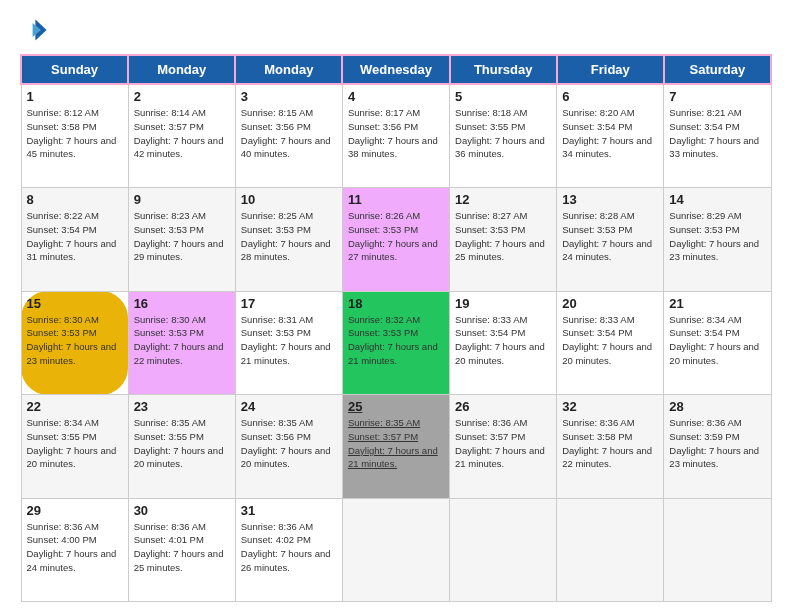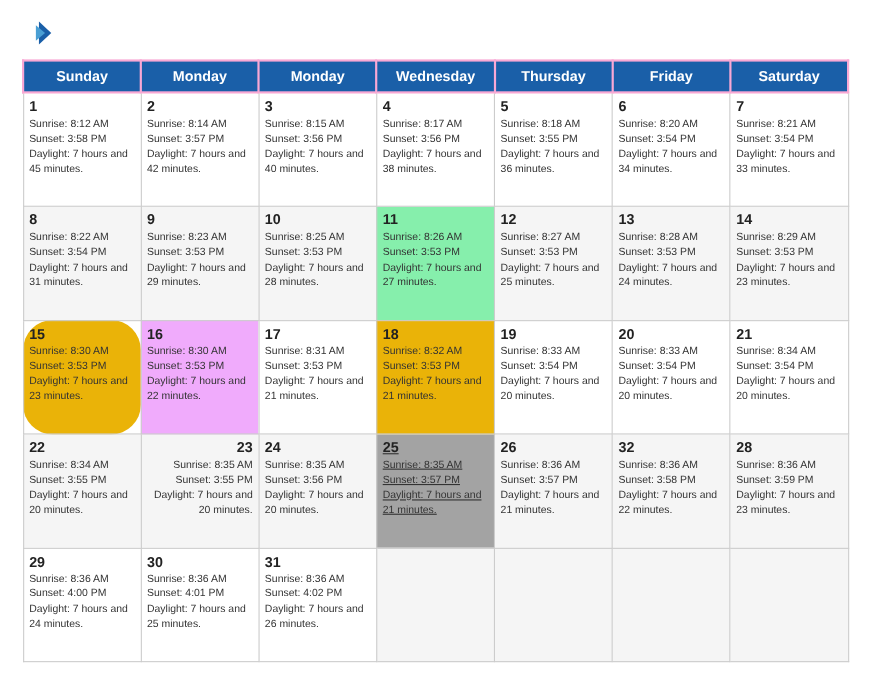--- a/index.html
+++ b/index.html
@@ -171,21 +171,21 @@
         <span class="day-info">Sunrise: 8:22 AM<br>Sunset: 3:54 PM<br>Daylight: 7 hours and 31 minutes.</span>
       </td>
           <td style="background: rgb(245, 245, 245);">
         <span class="day-num">9</span>
         <span class="day-info">Sunrise: 8:23 AM<br>Sunset: 3:53 PM<br>Daylight: 7 hours and 29 minutes.</span>
       </td>
           <td style="background: rgb(245, 245, 245);">
         <span class="day-num">10</span>
         <span class="day-info">Sunrise: 8:25 AM<br>Sunset: 3:53 PM<br>Daylight: 7 hours and 28 minutes.</span>
       </td>
-          <td style="background: #86efac;">
+          <td style="background: #f0abfc;">
         <span class="day-num">11</span>
         <span class="day-info">Sunrise: 8:26 AM<br>Sunset: 3:53 PM<br>Daylight: 7 hours and 27 minutes.</span>
       </td>
           <td style="background: rgb(245, 245, 245);">
         <span class="day-num">12</span>
         <span class="day-info">Sunrise: 8:27 AM<br>Sunset: 3:53 PM<br>Daylight: 7 hours and 25 minutes.</span>
       </td>
           <td style="background: rgb(245, 245, 245);">
         <span class="day-num">13</span>
         <span class="day-info">Sunrise: 8:28 AM<br>Sunset: 3:53 PM<br>Daylight: 7 hours and 24 minutes.</span>
@@ -201,21 +201,21 @@
         <span class="day-info">Sunrise: 8:30 AM<br>Sunset: 3:53 PM<br>Daylight: 7 hours and 23 minutes.</span>
       </td>
           <td style="background: #f0abfc;">
         <span class="day-num">16</span>
         <span class="day-info">Sunrise: 8:30 AM<br>Sunset: 3:53 PM<br>Daylight: 7 hours and 22 minutes.</span>
       </td>
           <td style="background: rgb(255, 255, 255); margin-left: 48px;">
         <span class="day-num">17</span>
         <span class="day-info">Sunrise: 8:31 AM<br>Sunset: 3:53 PM<br>Daylight: 7 hours and 21 minutes.</span>
       </td>
-          <td style="background: #eab308;">
+          <td style="background: #22c55e;">
         <span class="day-num">18</span>
         <span class="day-info">Sunrise: 8:32 AM<br>Sunset: 3:53 PM<br>Daylight: 7 hours and 21 minutes.</span>
       </td>
           <td style="background: rgb(255, 255, 255); margin-left: 32px;">
         <span class="day-num">19</span>
         <span class="day-info">Sunrise: 8:33 AM<br>Sunset: 3:54 PM<br>Daylight: 7 hours and 20 minutes.</span>
       </td>
           <td style="background: rgb(255, 255, 255);">
         <span class="day-num">20</span>
         <span class="day-info">Sunrise: 8:33 AM<br>Sunset: 3:54 PM<br>Daylight: 7 hours and 20 minutes.</span>
@@ -223,21 +223,21 @@
           <td style="background: rgb(255, 255, 255);">
         <span class="day-num">21</span>
         <span class="day-info">Sunrise: 8:34 AM<br>Sunset: 3:54 PM<br>Daylight: 7 hours and 20 minutes.</span>
       </td>
         </tr>
         <tr>
           <td style="background: rgb(245, 245, 245);">
         <span class="day-num">22</span>
         <span class="day-info">Sunrise: 8:34 AM<br>Sunset: 3:55 PM<br>Daylight: 7 hours and 20 minutes.</span>
       </td>
-          <td style="background: rgb(245, 245, 245); text-align: right;">
+          <td style="background: rgb(245, 245, 245);">
         <span class="day-num">23</span>
         <span class="day-info">Sunrise: 8:35 AM<br>Sunset: 3:55 PM<br>Daylight: 7 hours and 20 minutes.</span>
       </td>
           <td style="background: rgb(245, 245, 245);">
         <span class="day-num">24</span>
         <span class="day-info">Sunrise: 8:35 AM<br>Sunset: 3:56 PM<br>Daylight: 7 hours and 20 minutes.</span>
       </td>
           <td style="background: #a3a3a3; text-decoration: underline;">
         <span class="day-num">25</span>
         <span class="day-info">Sunrise: 8:35 AM<br>Sunset: 3:57 PM<br>Daylight: 7 hours and 21 minutes.</span>

